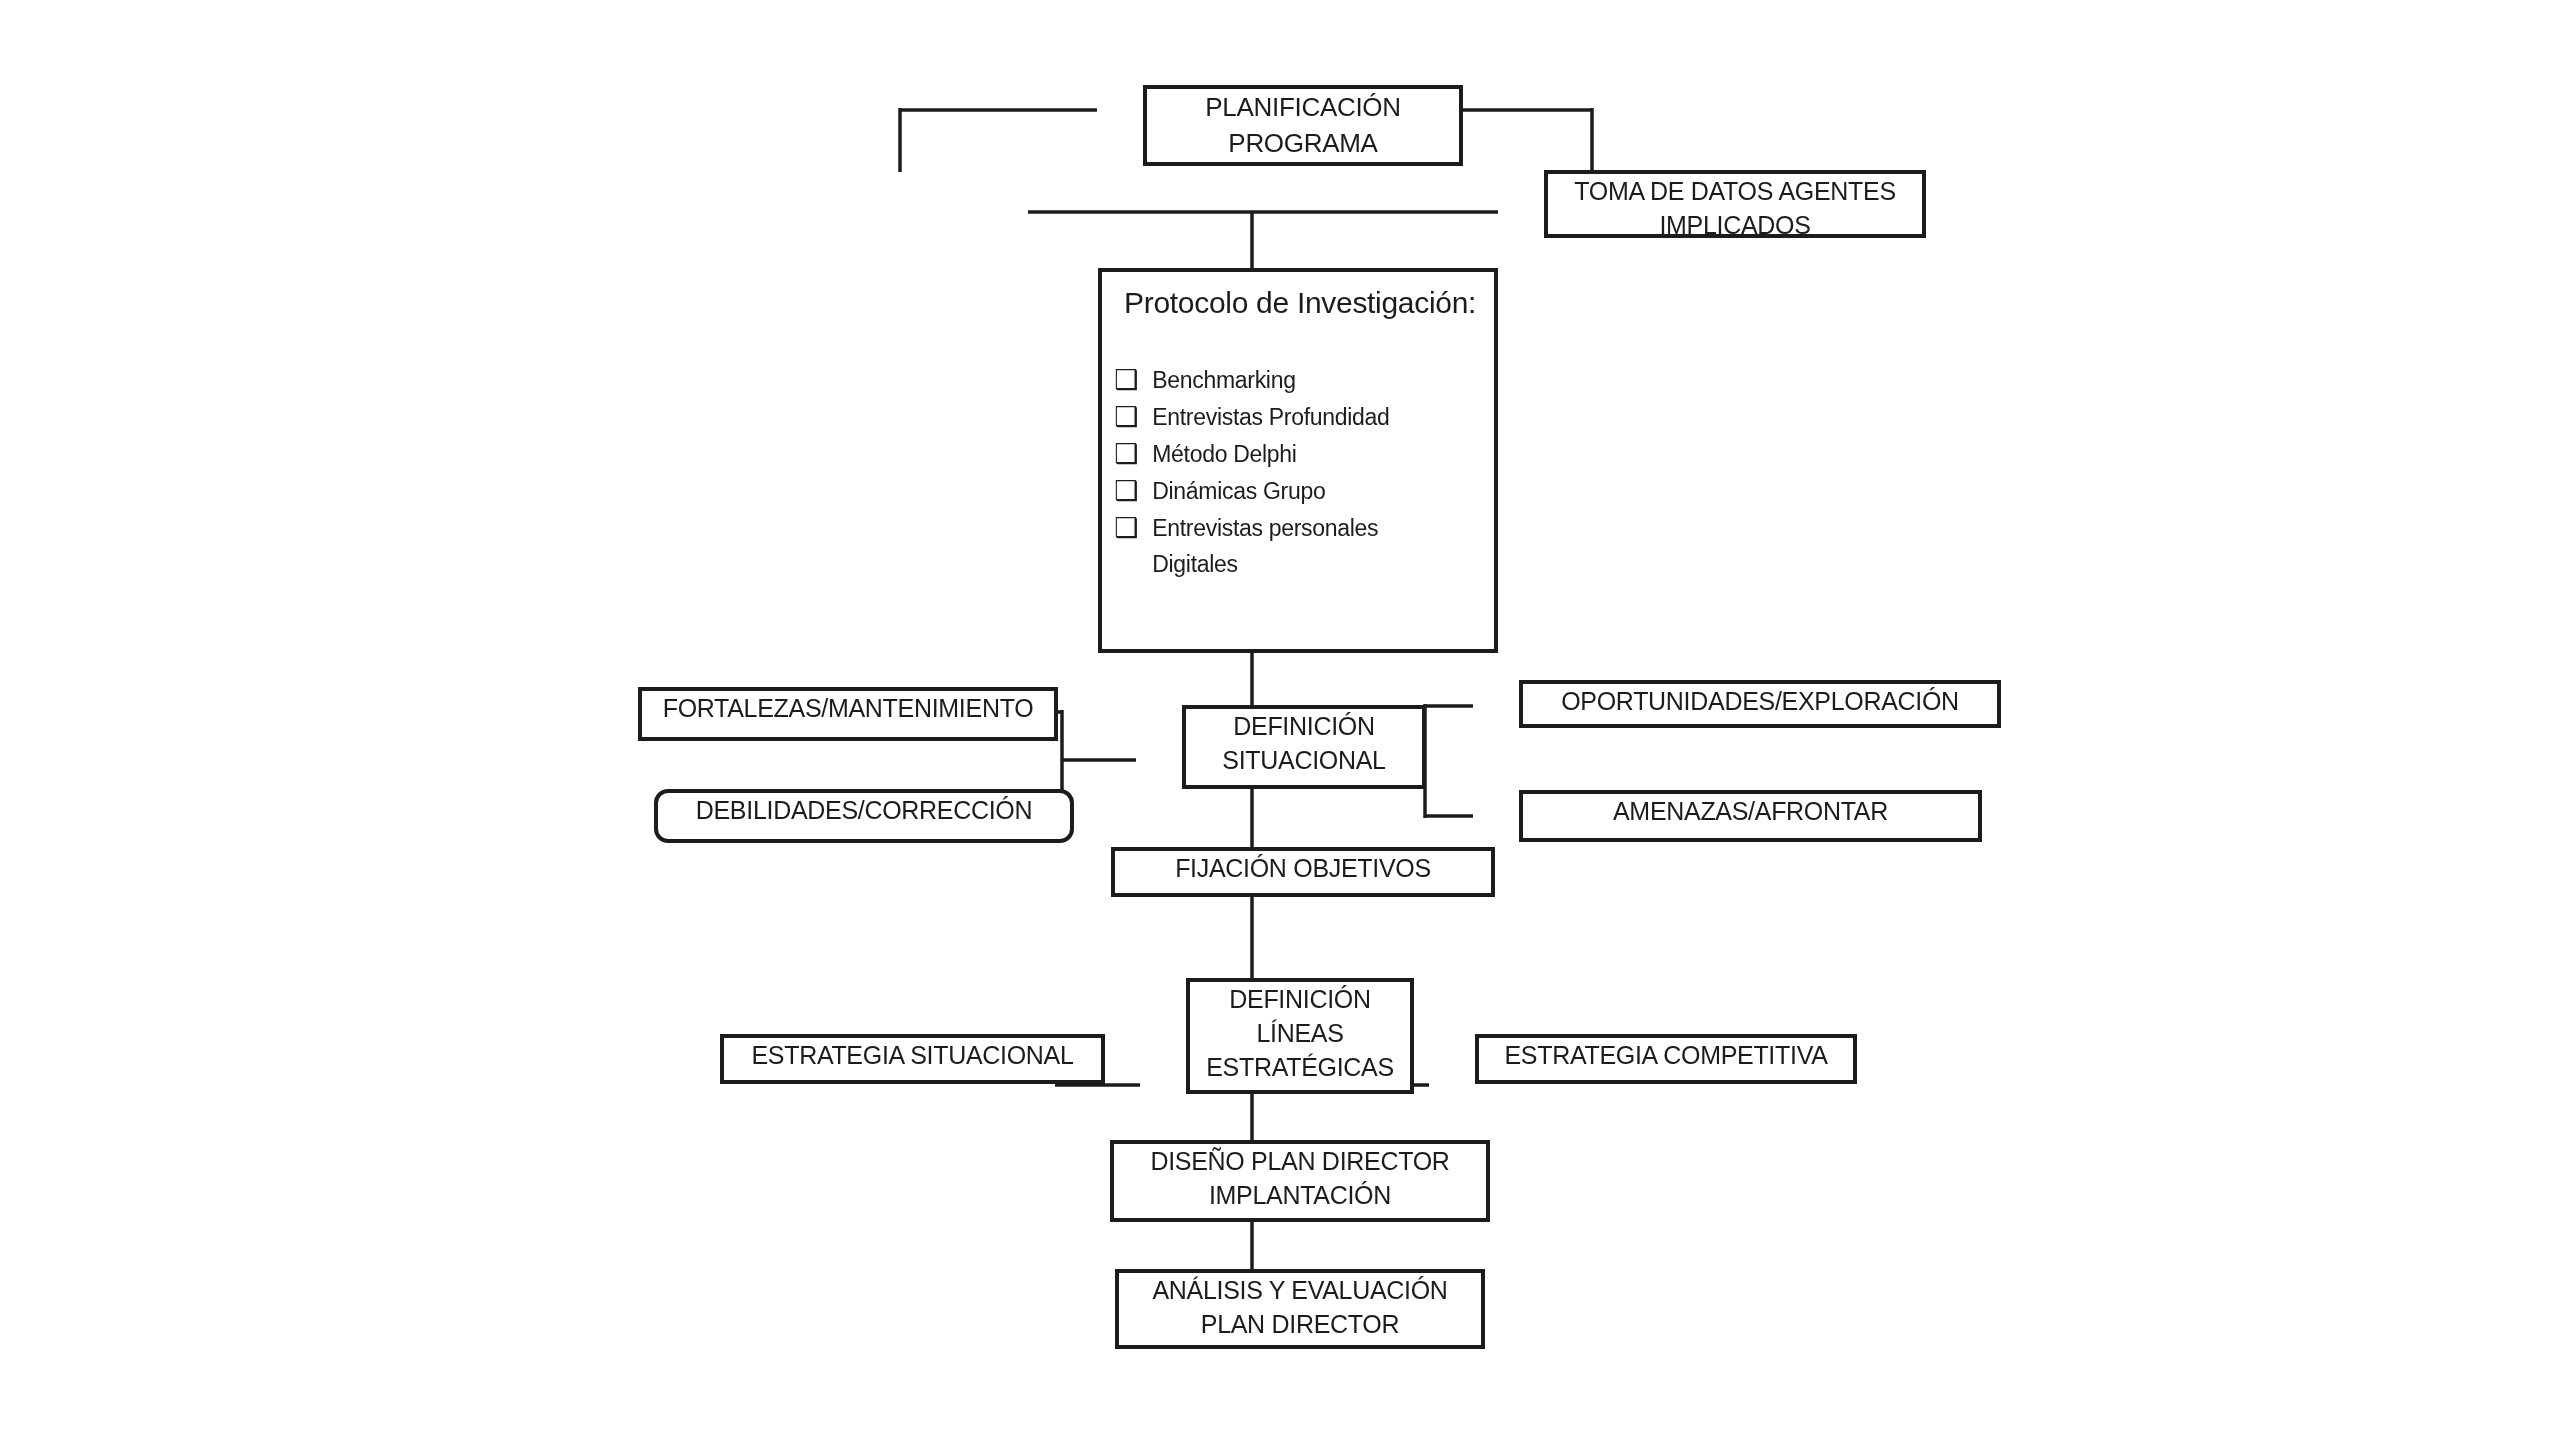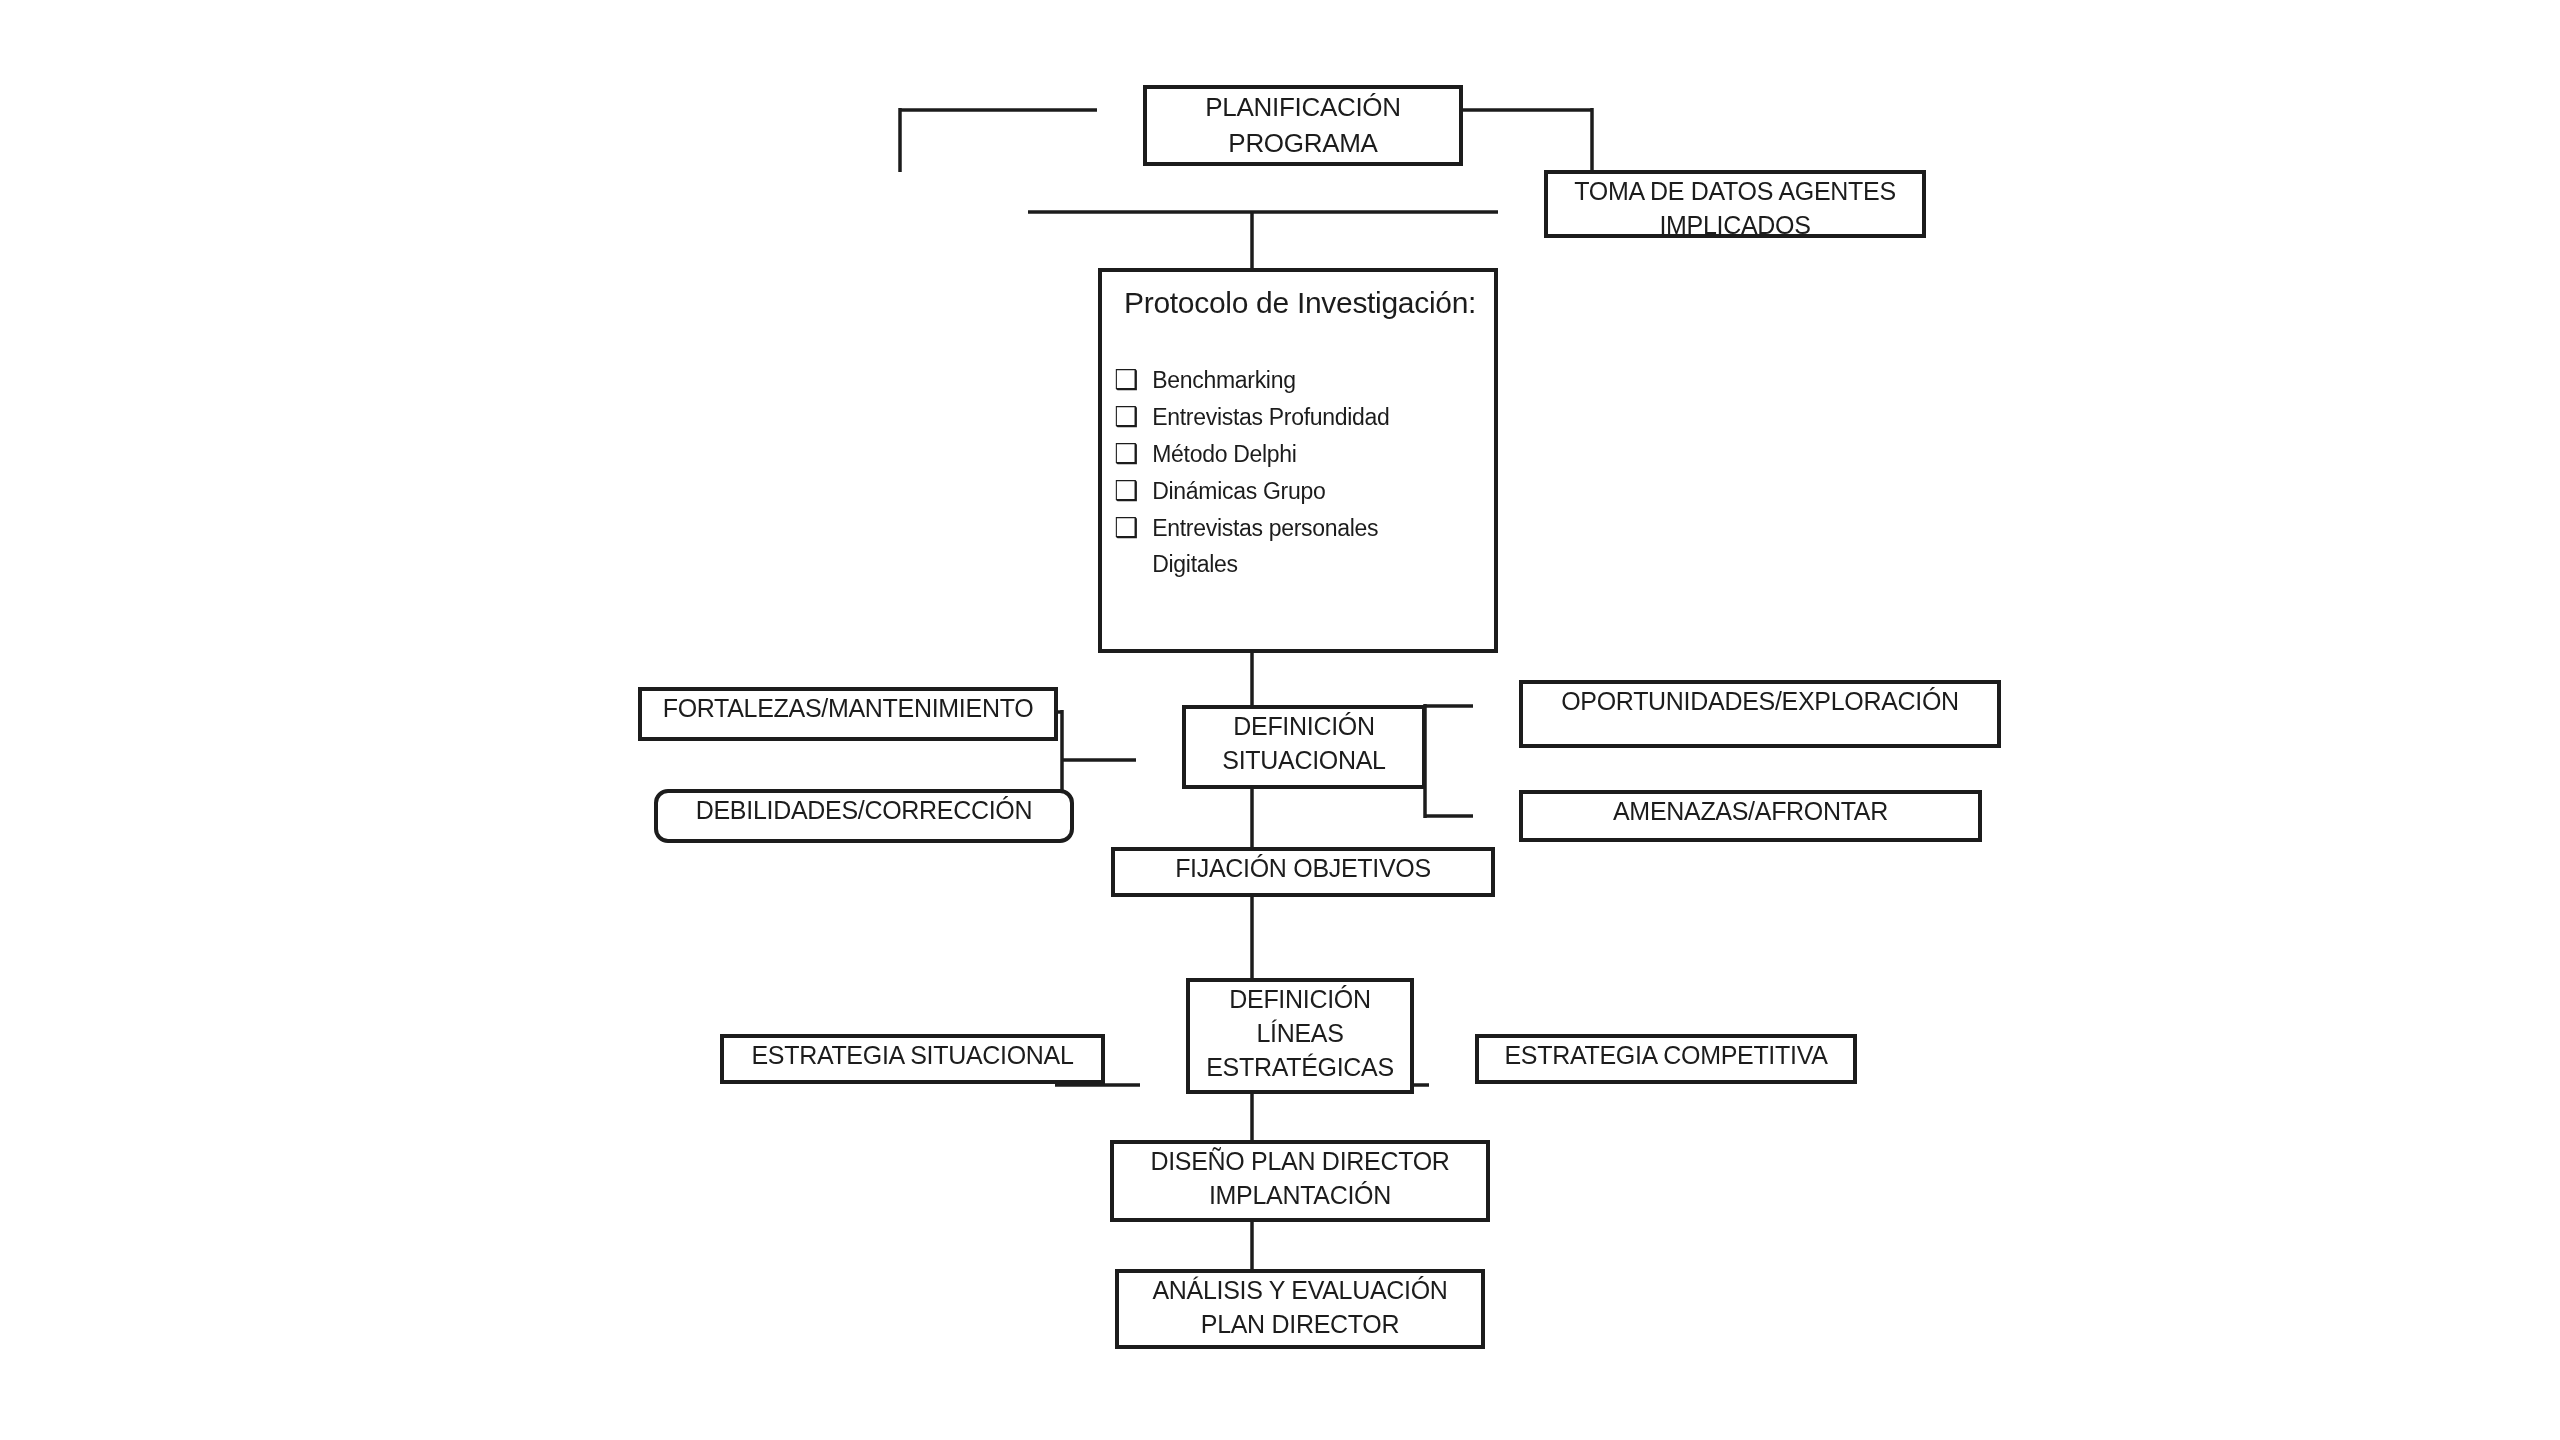--- a/index.html
+++ b/index.html
@@ -166,21 +166,21 @@
 
   <div class="node" style="left:606px;  top:789px; width:420px; height:54px;border-radius:14px;">
     <span class="label">DEBILIDADES/CORRECCIÓN</span>
   </div>
 
   <div class="node" style="left:1134px; top:705px; width:244px; height:84px;">
     <span class="label">DEFINICIÓN
 SITUACIONAL</span>
   </div>
 
-  <div class="node" style="left:1471px; top:680px; width:482px; height:68px;">
+  <div class="node" style="left:1471px; top:680px; width:482px; height:48px;">
     <span class="label">OPORTUNIDADES/EXPLORACIÓN</span>
   </div>
 
   <div class="node" style="left:1471px; top:790px; width:463px; height:52px;">
     <span class="label">AMENAZAS/AFRONTAR</span>
   </div>
 
   <div class="node" style="left:1063px; top:847px; width:384px; height:50px;">
     <span class="label">FIJACIÓN OBJETIVOS</span>
   </div>

